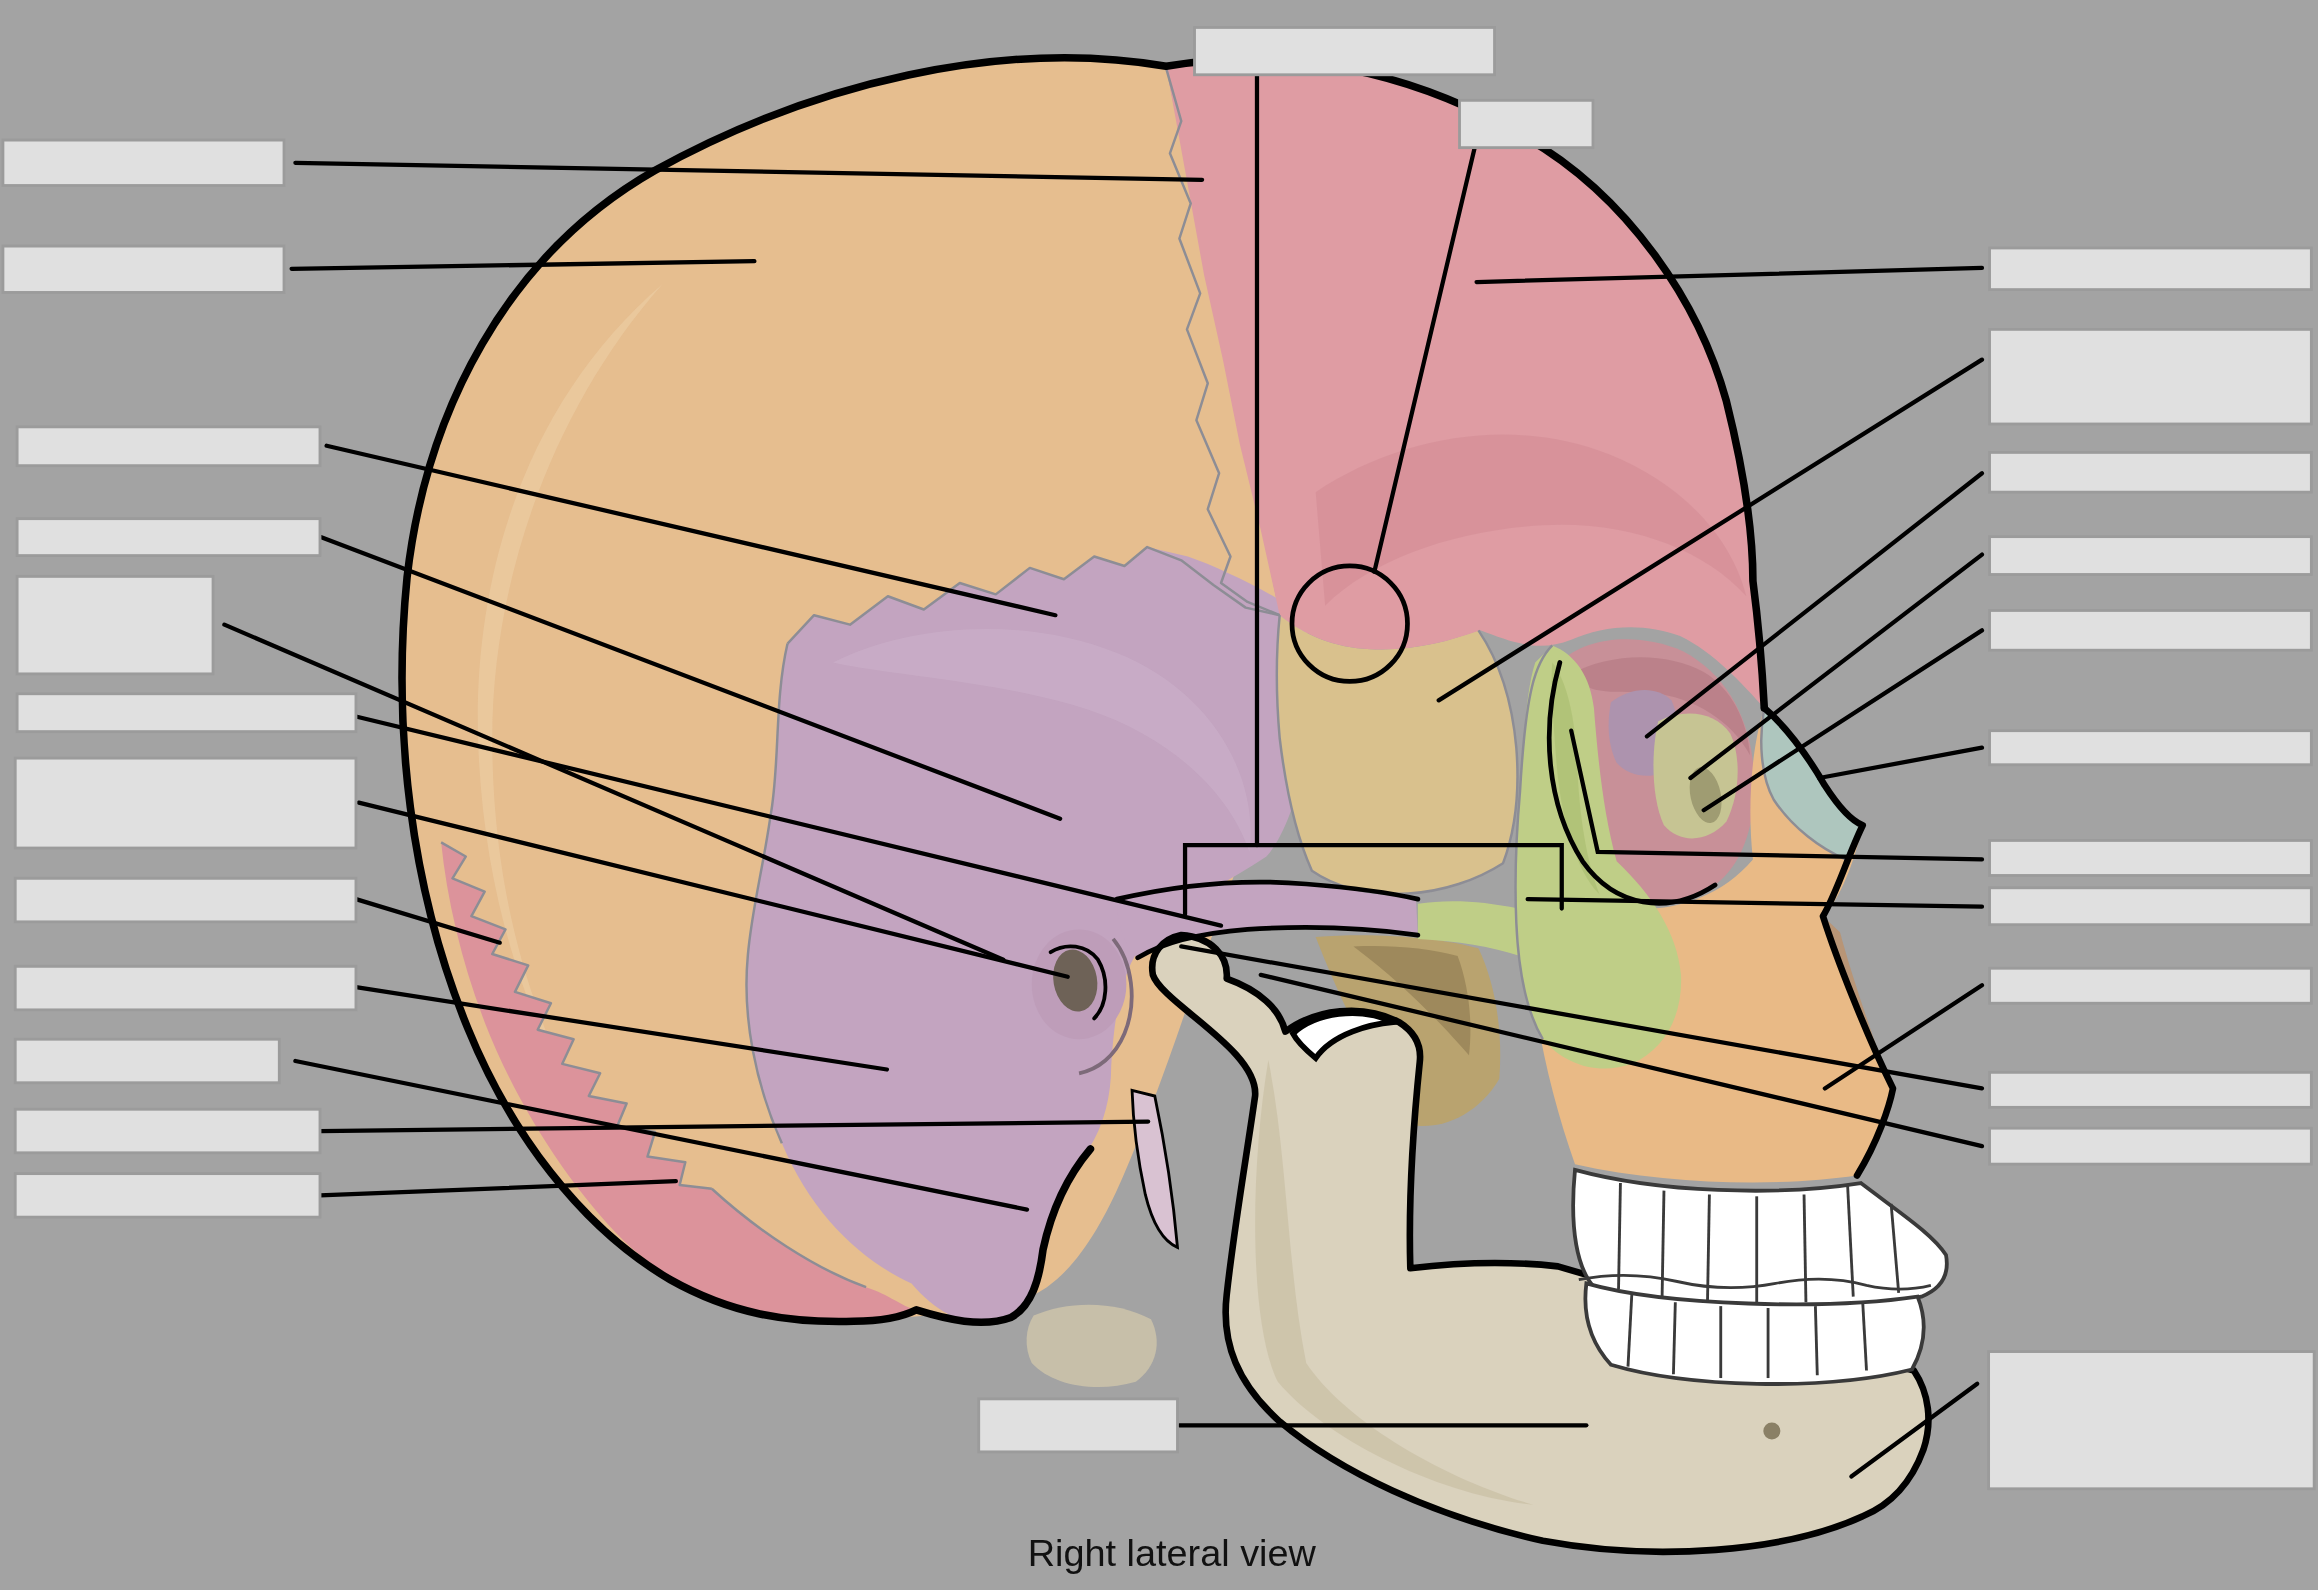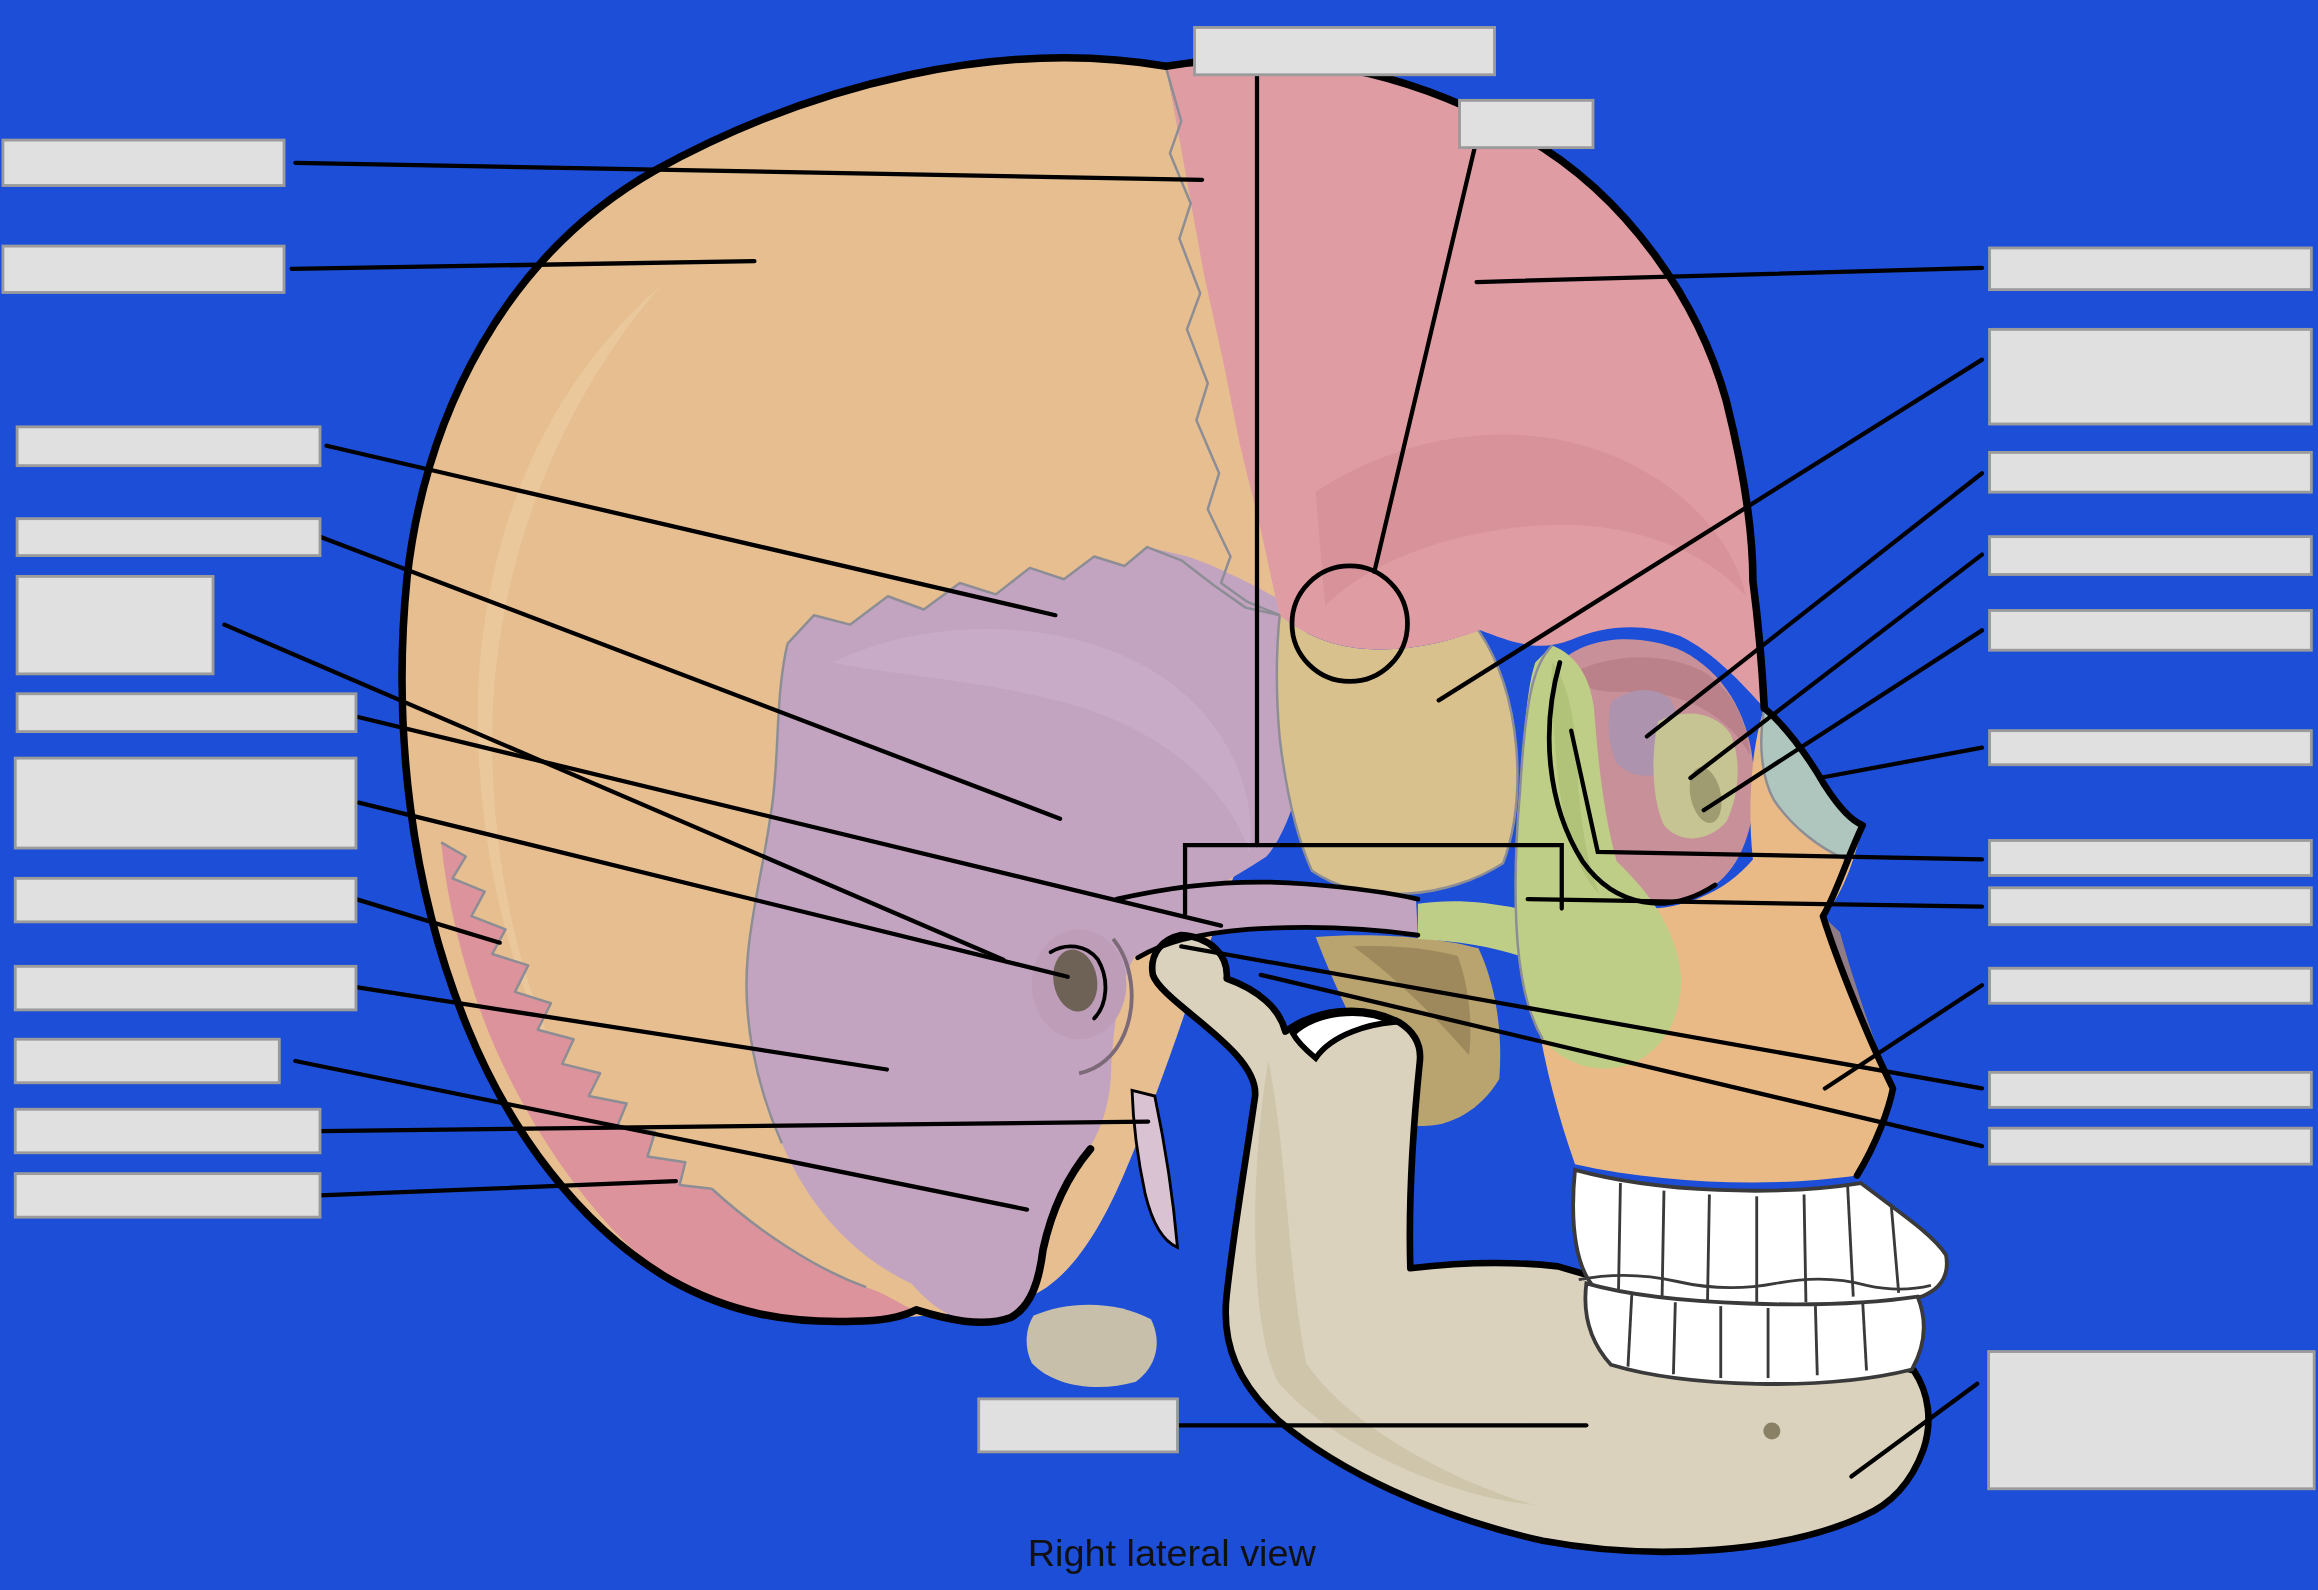--- a/index.html
+++ b/index.html
@@ -1,16 +1,16 @@
 <!DOCTYPE html>
 <html style="font-size:15px"><head>
 <meta charset="utf-8">
 <style>
   html,body{margin:0;padding:0;background:#ffffff;}
-  .canvas{position:relative;width:2319px;height:1591px;background:#1d4ed8;overflow:hidden;
+  .canvas{position:relative;width:2319px;height:1591px;background:#a3a3a3;overflow:hidden;
           font-family:"Liberation Sans", sans-serif;}
   svg{display:block;}
   .label-box{fill:#e0e0e0;stroke:#9b9b9b;stroke-width:3;}
   .leader{stroke:#000000;stroke-width:4.5;fill:none;stroke-linecap:round;}
   .contour{stroke:#000000;fill:none;stroke-linecap:round;stroke-linejoin:round;}
   .suture{stroke:#8d8d95;stroke-width:2.6;fill:none;stroke-linejoin:round;}
   .caption{font-size:40px;fill:#111111;}
 </style>
 </head>
 <body>

